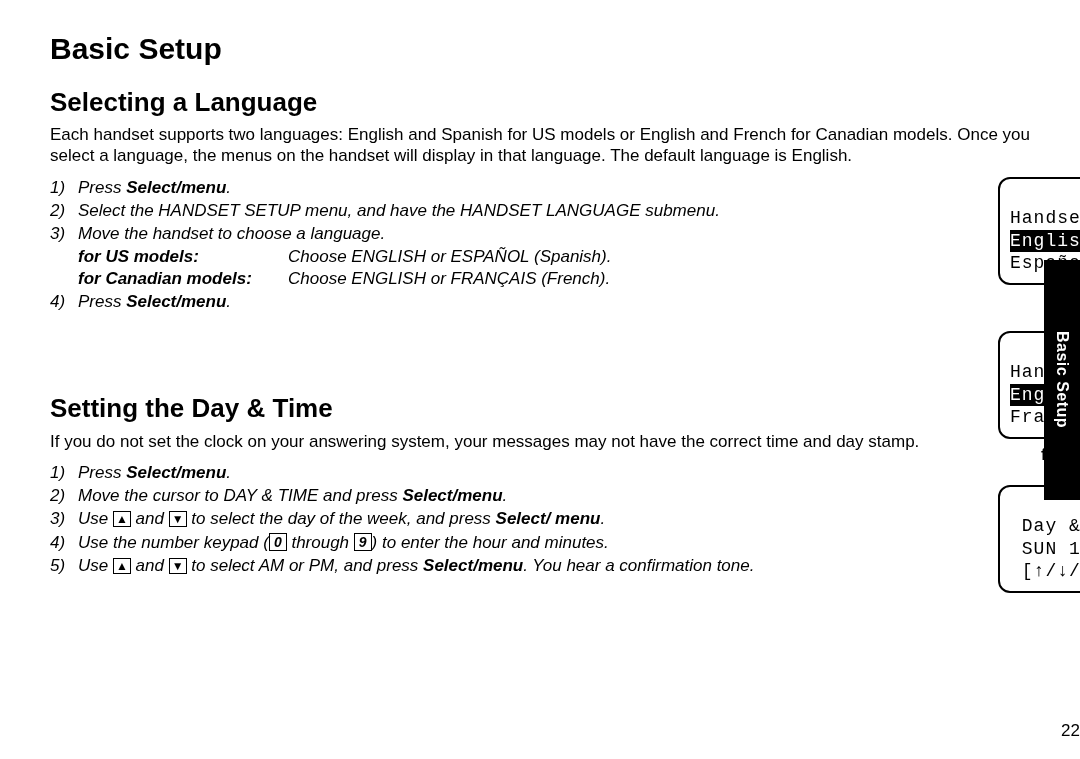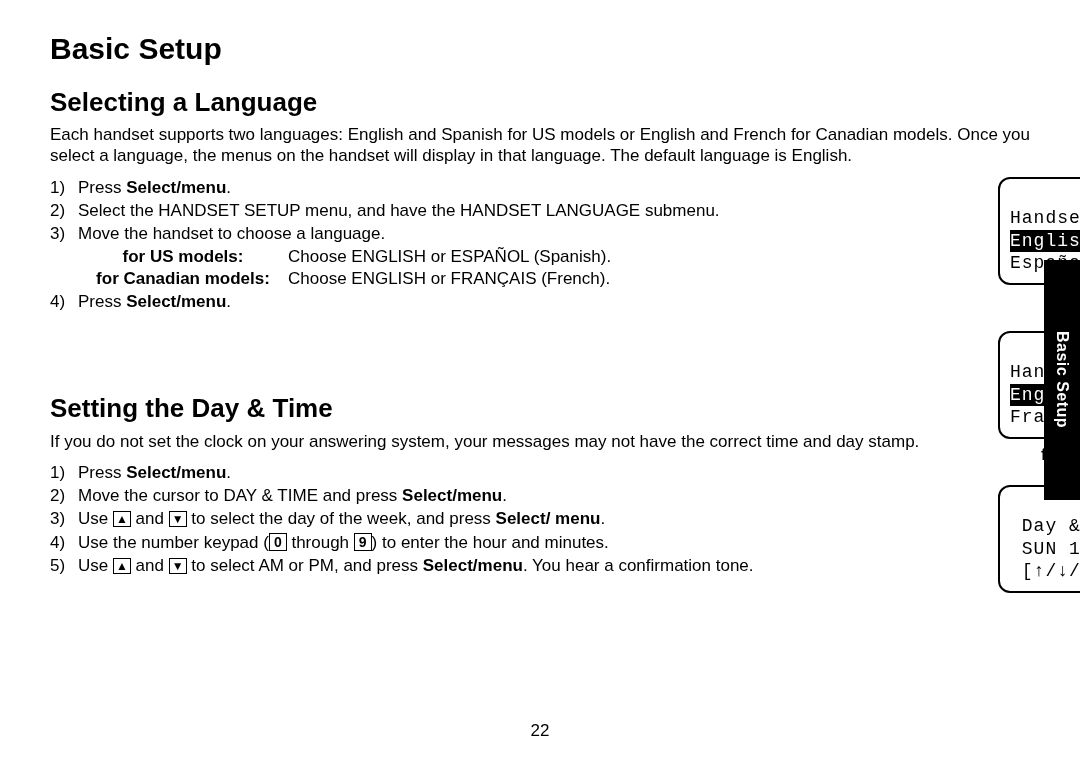--- a/index.html
+++ b/index.html
@@ -16,36 +16,35 @@
   }
   h1 { font-size: 30px; font-weight: bold; margin-bottom: 18px; }
   h2 { font-size: 26px; font-weight: bold; margin-bottom: 6px; }
   .intro { margin-bottom: 10px; }
   .cols {
     display: flex;
     gap: 28px;
   }
   .left { flex: 1; }
   .right { width: 260px; }
-  ol { list-style: none; counter-reset: item; padding-left: 0; }
+  ol { list-style: none; counter-reset: item; padding-left: 0; font-style: italic; }
   ol > li {
     counter-increment: item;
     display: flex;
     margin-bottom: 2px;
   }
   ol > li::before {
     content: counter(item) ")";
     width: 28px;
     flex-shrink: 0;
   }
   ol > li .body { flex: 1; }
   .b { font-weight: bold; }
   .subtable {
     margin-top: 2px;
-    text-align: center;
   }
   .subrow { display: flex; }
   .subrow .lbl { width: 210px; font-weight: bold; }
   .section2 { margin-top: 80px; }
   .screen {
     border: 2px solid #000;
     border-radius: 12px;
     width: 244px;
     padding: 6px 10px 8px 10px;
     font-family: "Courier New", monospace;
@@ -73,21 +72,21 @@
     font-size: 16px;
     display: flex;
     align-items: center;
     justify-content: center;
     letter-spacing: 0.5px;
   }
   .pagenum {
     position: absolute;
     left: 0; right: 0;
     bottom: 18px;
-    text-align: center;
+    text-align: right;
     font-size: 17px;
   }
   .tri {
     display: inline-block;
     border: 1.5px solid #000;
     padding: 0 2px;
     font-size: 12px;
     line-height: 14px;
     vertical-align: 1px;
     font-weight: normal;

